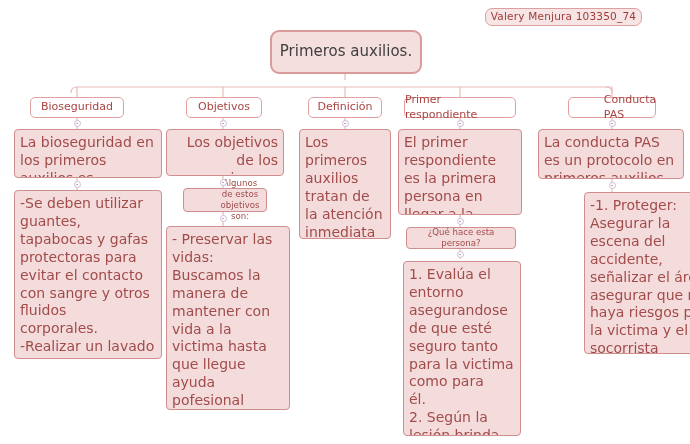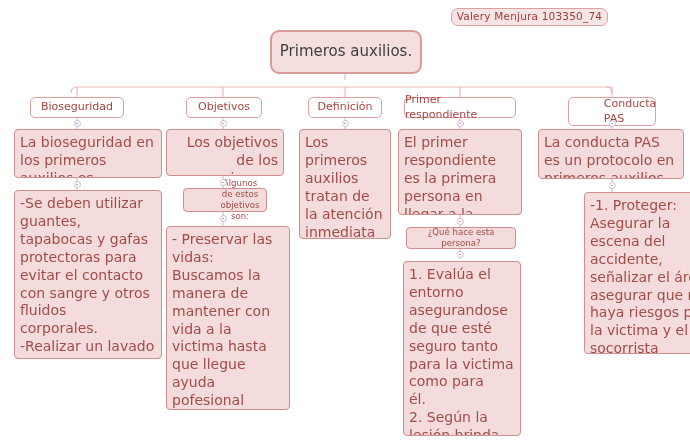--- a/index.html
+++ b/index.html
@@ -44,20 +44,21 @@
   .node.badge {
     background: #f7e4e4;
     border: 1.3px solid #dda0a0;
     border-radius: 7px;
     font-size: 10.5px;
     display: flex;
     align-items: center;
     justify-content: center;
     color: #9e3b39;
     letter-spacing: .2px;
+    margin-left: 34px;
   }
   .node.branch {
     background: #ffffff;
     border: 1.4px solid #e0a0a0;
     border-radius: 5px;
     font-size: 11px;
     display: flex;
     align-items: center;
     justify-content: center;
     color: #a94442;
@@ -181,21 +182,21 @@
   <div class="node sub" style="left:406px; top:227px; width:110px; height:22px;">¿Qué hace esta persona?</div>
   <div class="knob" style="left:456.5px; top:251px;"></div>
   <div class="node para" style="left:403px; top:261px; width:118px; height:175px;">1. Evalúa el entorno asegurandose de que esté seguro tanto para la victima como para
 él.
 2. Según la lesión brinda ayuda y realiza los primeros auxilios necesarios según la
 lesión.
 3. Llama a los servicios médicos de urgencia para solicitar la ayuda
 necesaria.
 4. Si es necesario realizar RCP (Reanimación cardiopulmonar) y otros técnicas de soporte vital básico.</div>
 
-  <div class="node branch" style="left:568px; top:97px; width:88px; height:29px;padding-left:36px;">Conducta PAS</div>
+  <div class="node branch" style="left:568px; top:97px; width:88px; height:21px;padding-left:36px;">Conducta PAS</div>
   <div class="knob" style="left:608.5px; top:120px;"></div>
   <div class="node para" style="left:538px; top:129px; width:146px; height:50px;">La conducta PAS es un protocolo en primeros auxilios  ayudando en situaciones de emergencia. Las siglas PAS significan:</div>
   <div class="knob" style="left:608.5px; top:182px;"></div>
   <div class="node para" style="left:540px; top:192px; width:144px; height:162px;margin-left:44px;">-1. Proteger: Asegurar la escena del accidente, señalizar el área y asegurar que no haya riesgos para la victima y el
 socorrista
 -2. Avisar: Llamar a los servicios de emergencia lo más rapido posible para que envien ayuda
 profesional.
 -3. Socorrer: Proporcionar los primeros auxilios de la victima, como por ejemplo; controlar las hemorragias, realizar RCP si es necesario y mantener la persona comoda y tranquila hasta que llegue la ayuda.</div>
 
 </div>

